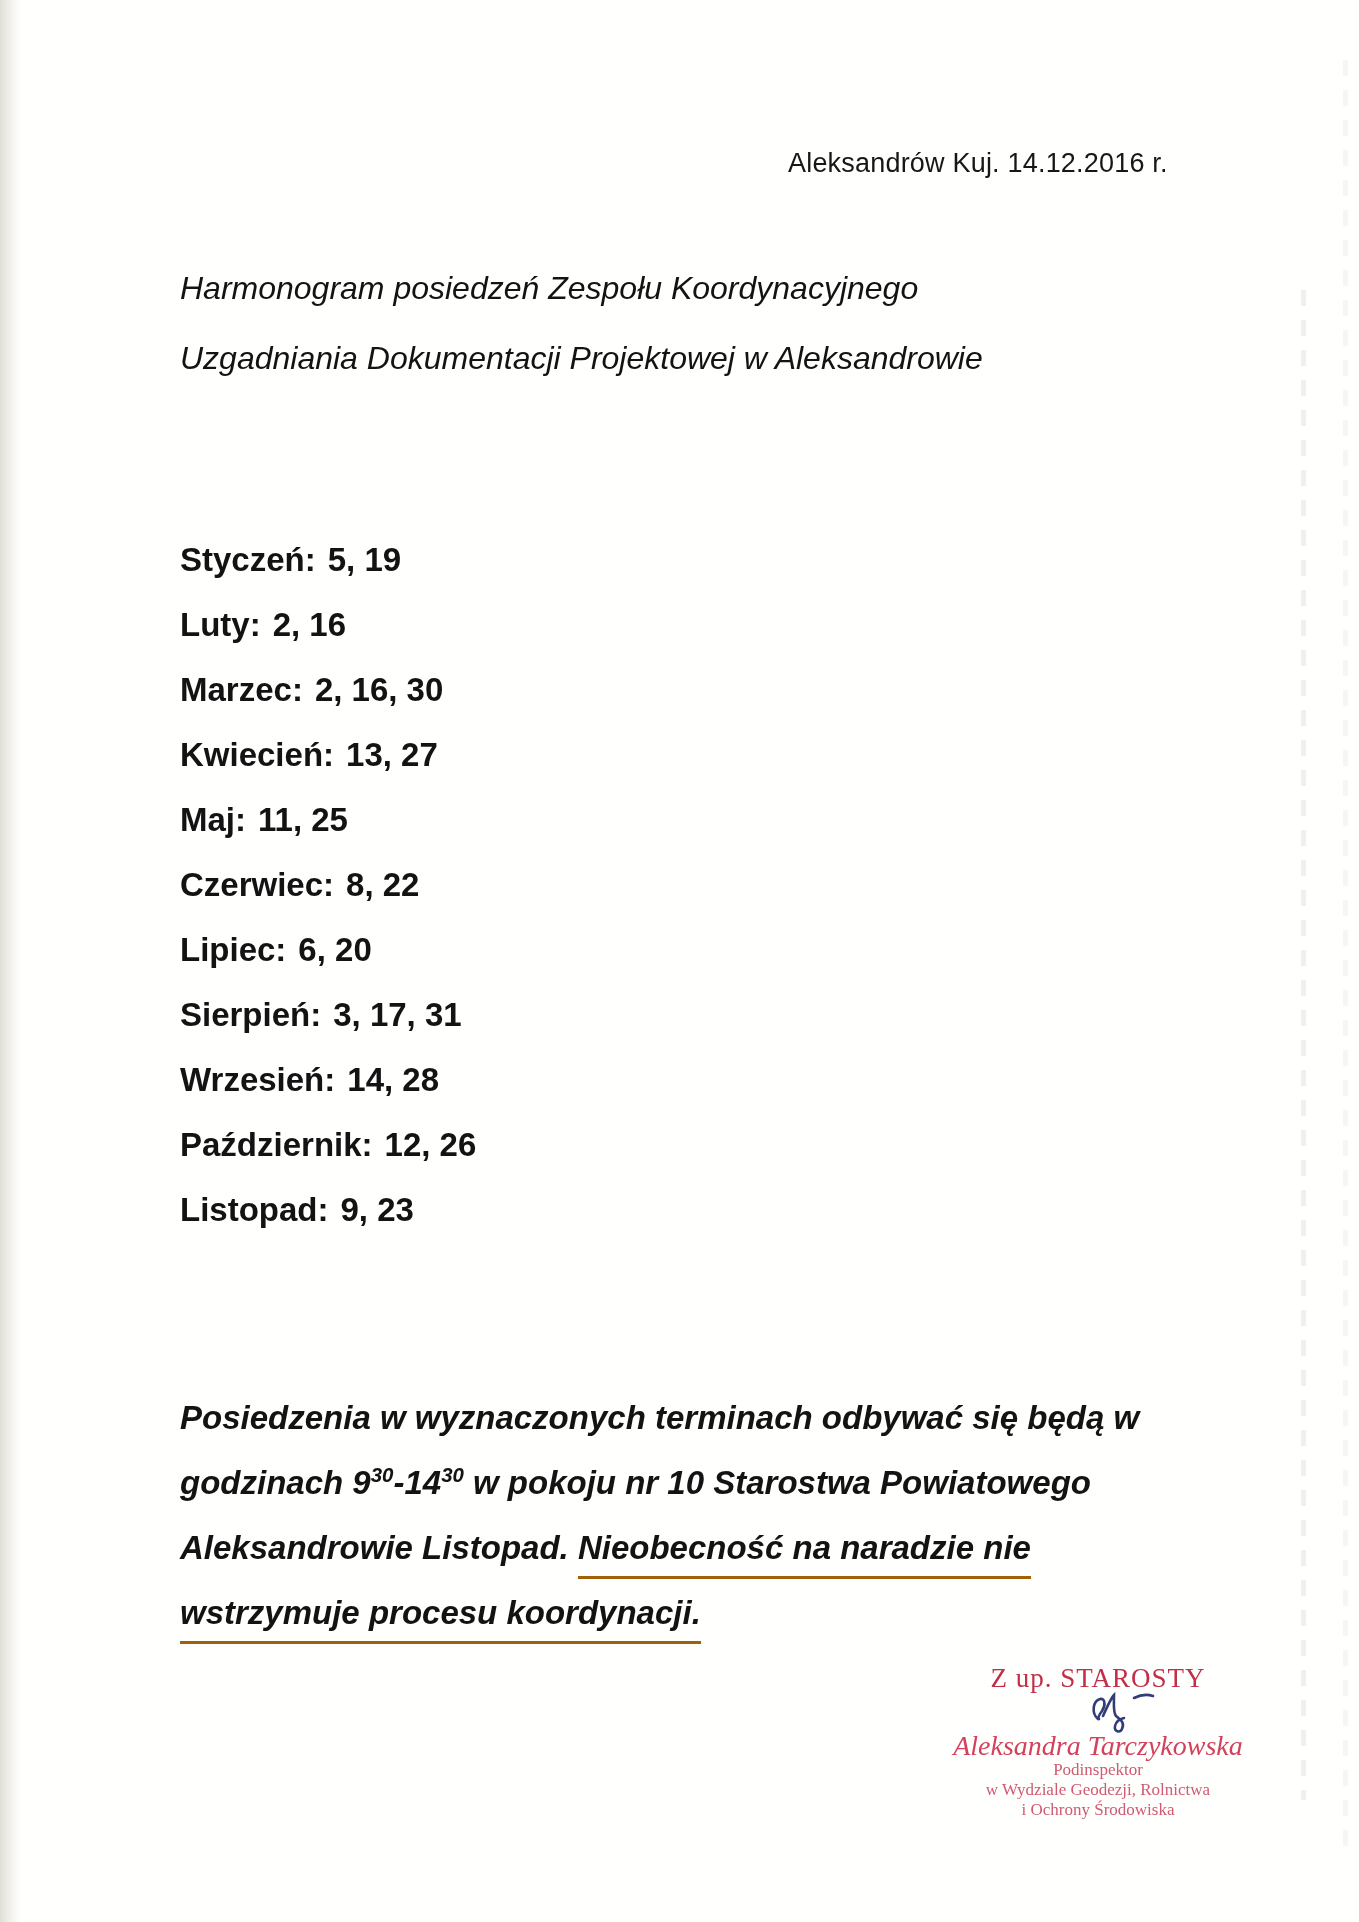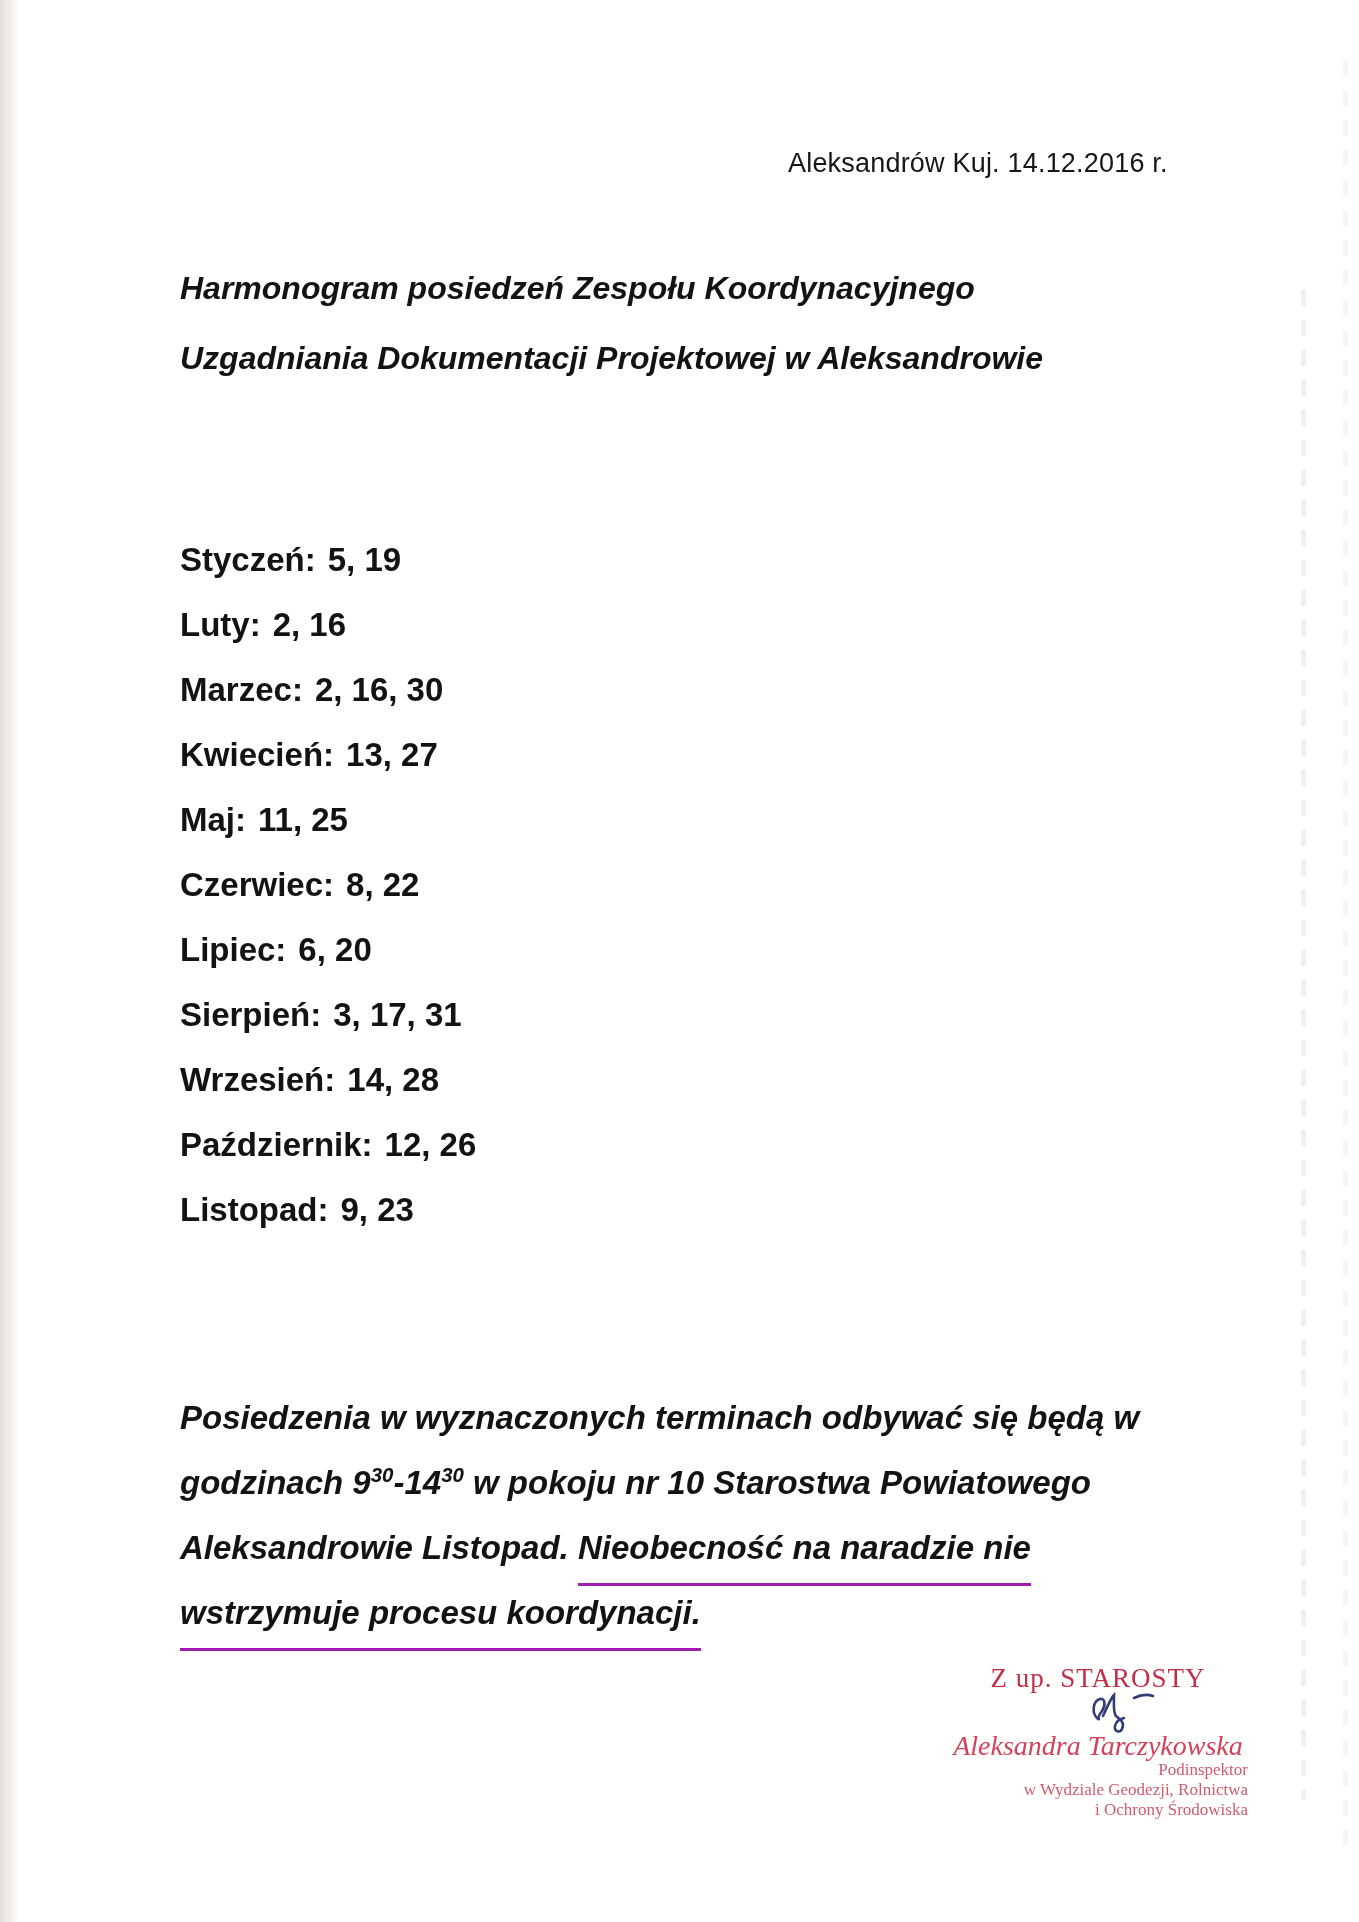--- a/index.html
+++ b/index.html
@@ -26,61 +26,61 @@
   .scan-streak.s1 { left:1301px; }
   .scan-streak.s2 { left:1343px; opacity:.6; top:60px; height:1800px; }
 
   .date-line {
     position:absolute; left:788px; top:148px;
     font-size:27px; font-weight:400; color:#171717;
     letter-spacing:.2px; white-space:nowrap;
   }
   .doc-title {
     position:absolute; left:180px; top:253px;
-    font-size:32px; font-weight:700; font-style:italic;
+    font-size:32px; font-weight:400; font-style:italic;
     line-height:70px; color:#131313; white-space:nowrap;
   }
   .schedule {
     position:absolute; left:180px; top:527px;
     font-size:33px; font-weight:700; 
     color:#131313;
   }
   .sched-row { height:65px; line-height:65px; white-space:nowrap; }
   .sched-days { margin-left:12px; }
 
   .closing {
     position:absolute; left:180px; top:1385px;
     font-size:33px; font-weight:700; font-style:italic;
     color:#131313;
   }
   .closing-line { height:65px; line-height:65px; white-space:nowrap; }
   .sup { font-size:0.62em; vertical-align:super; line-height:0; }
   .u {
-    border-bottom:3px solid #a21caf;
-    padding-bottom:17px;
+    border-bottom:3px solid #a16207;
+    padding-bottom:10px;
   }
 
   .stamp {
     position:absolute; left:948px; top:1663px; width:300px;
     text-align:center;
     font-family:"Liberation Serif", serif;
   }
   .stamp-authority {
     font-size:27px; line-height:30px; letter-spacing:1px;
     color:#c22e48; white-space:nowrap;
   }
   .signature {
     position:absolute; left:138px; top:26px; width:76px; height:50px;
   }
   .stamp-name {
     margin-top:40px;
     font-size:28px; line-height:26px; font-style:italic;
     color:#d4415c; white-space:nowrap;
   }
-  .stamp-role { font-size:17px; line-height:18px; color:#d05a70; margin-top:2px; white-space:nowrap;text-align:right; }
+  .stamp-role { font-size:17px; line-height:18px; color:#d05a70; margin-top:2px; white-space:nowrap; }
 </style>
 </head>
 <body>
 
 <div class="page">
   <div class="edge-left"></div>
   <div class="scan-streak s1"></div>
   <div class="scan-streak s2"></div>
 
   <div class="date-line">Aleksandrów Kuj. 14.12.2016 r.</div>

